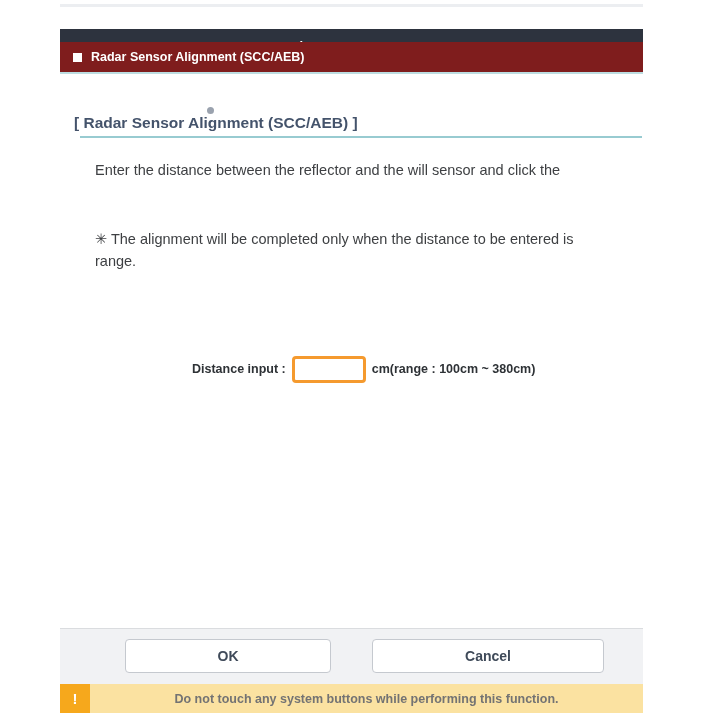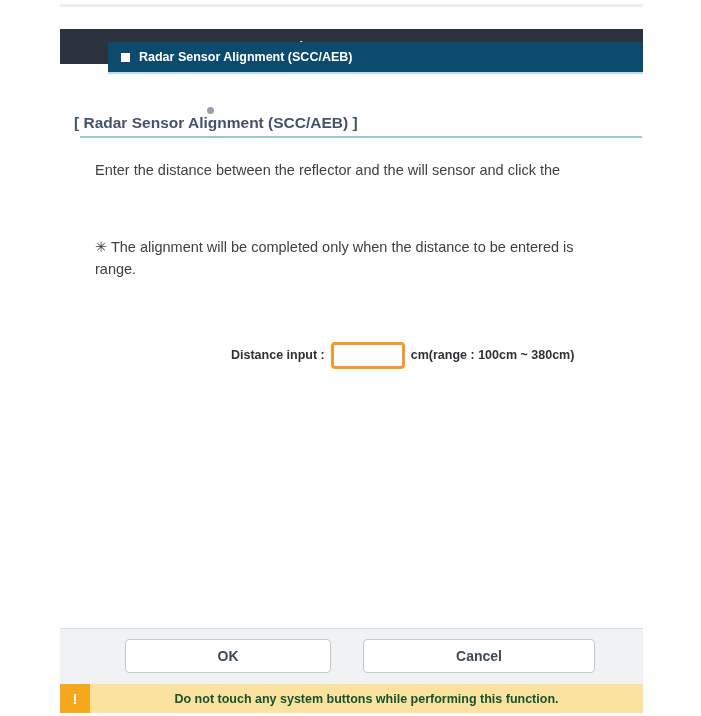--- a/index.html
+++ b/index.html
@@ -16,42 +16,42 @@
 
   .titlebar {
     position:absolute; top:3px; left:0; right:0; height:35px;
     background:#2d333e; color:#ffffff;
     display:flex; align-items:center; justify-content:center;
     font-weight:bold; font-size:15px; letter-spacing:0.2px;margin-top:22px;
   }
 
   .subbar {
     position:absolute; top:38px; left:0; right:0; height:32px;
-    background:#0c4a6e; border-bottom:2px solid #bcdde1; box-sizing:border-box;
+    background:#7f1d1d; border-bottom:2px solid #bcdde1; box-sizing:border-box;
     display:flex; align-items:center; padding-left:13px;
-    color:#ffffff; font-weight:bold; font-size:12.5px;margin-left:48px;
+    color:#ffffff; font-weight:bold; font-size:12.5px;
   }
   .subbar .sq { width:9px; height:9px; background:#ffffff; margin-right:9px; flex:0 0 auto; }
 
   .heading {
     position:absolute; top:103px; left:14px;
     display:flex; align-items:center;
     font-size:15.5px; font-weight:bold; color:#44536b;flex-direction:column;
   }
   .heading .dot { width:7px; height:7px; border-radius:50%; background:#9aa2ae; margin-right:10px; }
 
   .underline { position:absolute; top:132px; left:20px; right:1px; height:2px; background:#98cbd1; }
 
   .para { position:absolute; left:35px; width:530px; font-size:14.5px; color:#3e4043; line-height:22px; }
   .para1 { top:155px; }
-  .note  { top:232px; }
+  .note  { top:224px; }
   .pline { display:block; }
   .ok-hl { color:#f4711f; font-weight:bold; }
 
-  .input-row { position:absolute; top:336px; left:132px; height:30px; display:flex; align-items:center;margin-left:39px; }
+  .input-row { position:absolute; top:350px; left:132px; height:30px; display:flex; align-items:center; }
   .input-label, .input-suffix { font-size:12.5px; font-weight:bold; color:#2e3236; white-space:nowrap; }
   .distance-box {
     width:62px; height:21px; margin:0 6px;
     border:3px solid #f59a2e; border-radius:4px;
     padding:0 3px; font-size:13px; color:#333; outline:none;
     font-family:"Liberation Sans", sans-serif;
   }
 
   .btnbar {
     position:absolute; top:624px; left:0; right:0; height:73px;
@@ -59,32 +59,32 @@
   }
   .btn {
     position:absolute; top:10px; height:34px;
     background:#ffffff; border:1px solid #c5c9cf; border-radius:4px;
     font-weight:bold; font-size:14px; color:#3f4a59;
     display:flex; align-items:center; justify-content:center;
     box-sizing:border-box; cursor:pointer;
     font-family:"Liberation Sans", sans-serif;
   }
   .btn-ok { left:65px; width:206px; }
-  .btn-cancel { left:303px; width:232px; }
+  .btn-cancel { left:312px; width:232px; }
 
   .warnbar { position:absolute; top:680px; left:0; right:0; height:29px; display:flex; }
   .warn-icon {
     width:30px; flex:0 0 auto; background:#f6a81c; color:#ffffff;
     font-weight:bold; font-size:15px;
     display:flex; align-items:center; justify-content:center;
   }
   .warn-text {
     flex:1; background:#fbe2a1;
     display:flex; align-items:center; justify-content:center;
-    font-weight:bold; font-size:12.5px; color:#14532d;
+    font-weight:bold; font-size:12.5px; color:#737373;
   }
 </style>
 </head>
 <body>
 
 <div class="panel">
 
   <div class="top-line"></div>
 
   <div class="titlebar">

